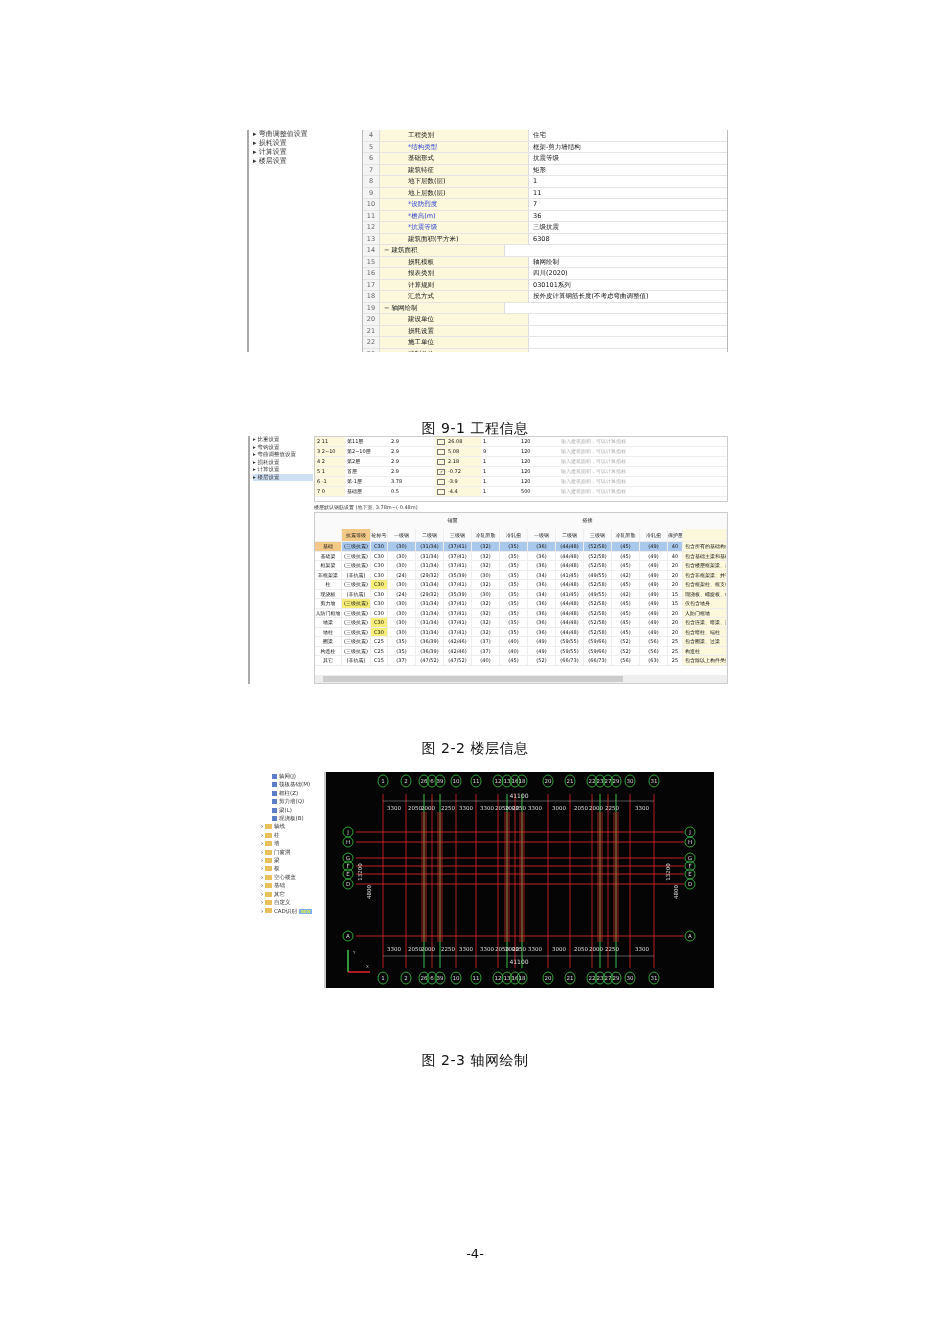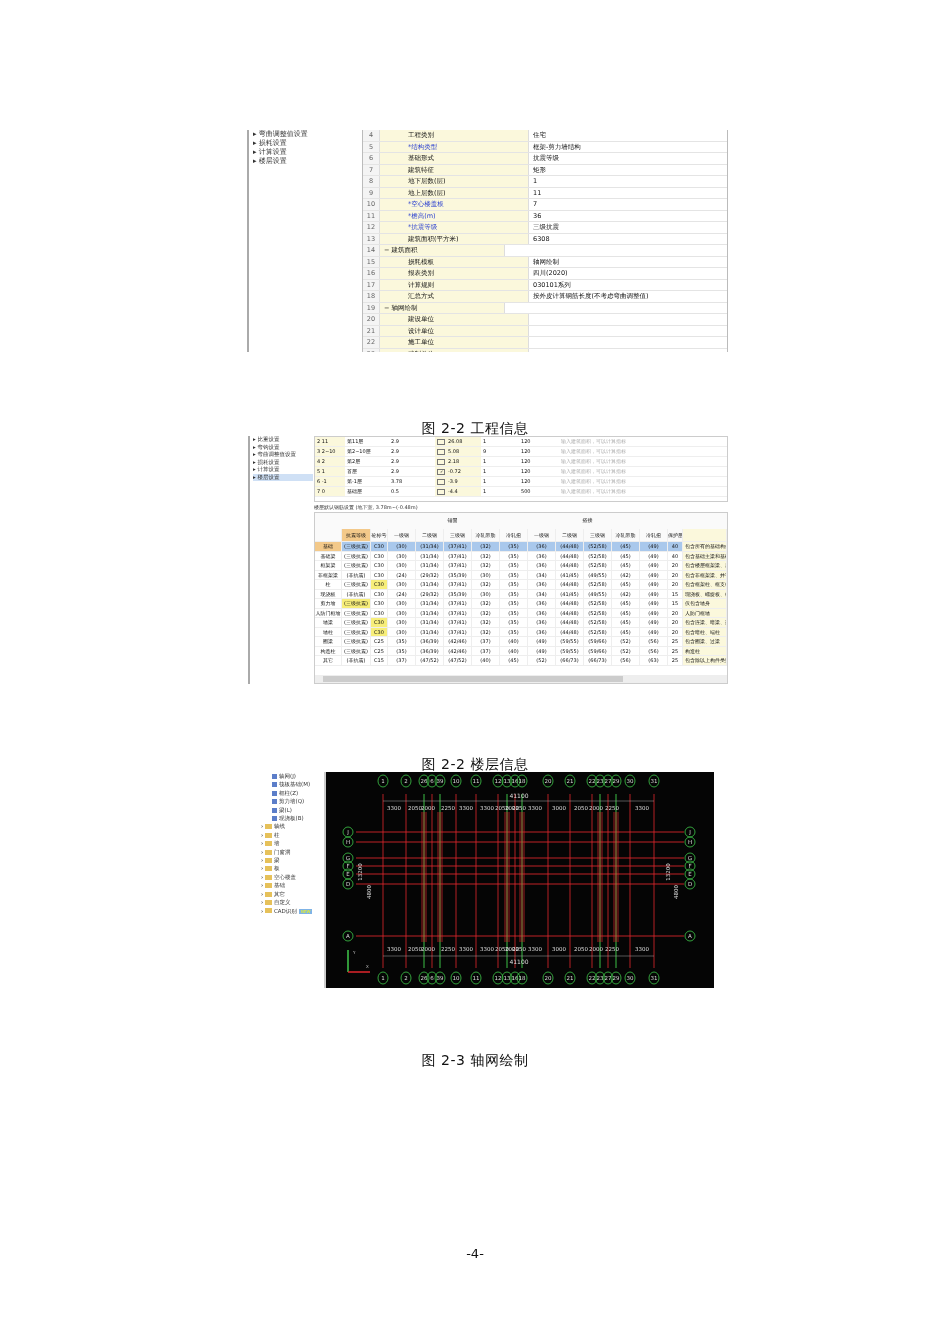--- a/index.html
+++ b/index.html
@@ -90,21 +90,21 @@
         <span class="k child">地下层数(层)</span>
         <span class="v">1</span>
       </div>
       <div class="g1row">
         <span class="n">9</span>
         <span class="k child">地上层数(层)</span>
         <span class="v">11</span>
       </div>
       <div class="g1row">
         <span class="n">10</span>
-        <span class="k child blue">*空心楼盖板</span>
+        <span class="k child blue">*设防烈度</span>
         <span class="v">7</span>
       </div>
       <div class="g1row">
         <span class="n">11</span>
         <span class="k child blue">*檐高(m)</span>
         <span class="v">36</span>
       </div>
       <div class="g1row">
         <span class="n">12</span>
         <span class="k child blue">*抗震等级</span>
@@ -145,36 +145,36 @@
         <span class="k">− 轴网绘制</span>
         <span class="v"></span>
       </div>
       <div class="g1row">
         <span class="n">20</span>
         <span class="k child">建设单位</span>
         <span class="v"></span>
       </div>
       <div class="g1row">
         <span class="n">21</span>
-        <span class="k child">设计单位</span>
+        <span class="k child">损耗设置</span>
         <span class="v"></span>
       </div>
       <div class="g1row">
         <span class="n">22</span>
         <span class="k child">施工单位</span>
         <span class="v"></span>
       </div>
       <div class="g1row">
         <span class="n">23</span>
         <span class="k child">编制单位</span>
         <span class="v"></span>
       </div>
     </div>
 </div>
-<div class="caption" style="top:420px">图 2-2 工程信息</div>
+<div class="caption" style="top:420px">图 9-1 工程信息</div>
 
 <div class="fig" id="fig2">
   <div class="tree" id="f2tree">
       <div>▸ 比重设置</div>
       <div>▸ 弯钩设置</div>
       <div>▸ 弯曲调整值设置</div>
       <div>▸ 损耗设置</div>
       <div>▸ 计算设置</div>
       <div class="sel">▸ 楼层设置</div>
     </div>
@@ -476,21 +476,21 @@
         <span style="width: 27px;">(52)</span>
         <span style="width: 27px;">(66/73)</span>
         <span style="width: 27px;">(66/73)</span>
         <span style="width: 27px;">(56)</span>
         <span style="width: 27px;">(63)</span>
         <span style="width: 14px;">25</span>
         <span class="note">包含除以上构件类型之外的所有构件类型</span>
       </div>
     </div>
 </div>
-<div class="caption" style="top:756px">图 2-2 楼层信息</div>
+<div class="caption" style="top:740px">图 2-2 楼层信息</div>
 
 <div class="fig" id="fig3">
   <div class="tree" id="f3tree">
       <div style="padding-left: 14px;"><span class="node"></span><span>轴网(J)</span></div>
       <div style="padding-left: 14px;"><span class="node"></span><span>筏板基础(M)</span></div>
       <div style="padding-left: 14px;"><span class="node"></span><span>框柱(Z)</span></div>
       <div style="padding-left: 14px;"><span class="node"></span><span>剪力墙(Q)</span></div>
       <div style="padding-left: 14px;"><span class="node"></span><span>梁(L)</span></div>
       <div style="padding-left: 14px;"><span class="node"></span><span>现浇板(B)</span></div>
       <div style="padding-left: 3px;"><span>› </span><span class="folder"></span><span>轴线</span></div>

